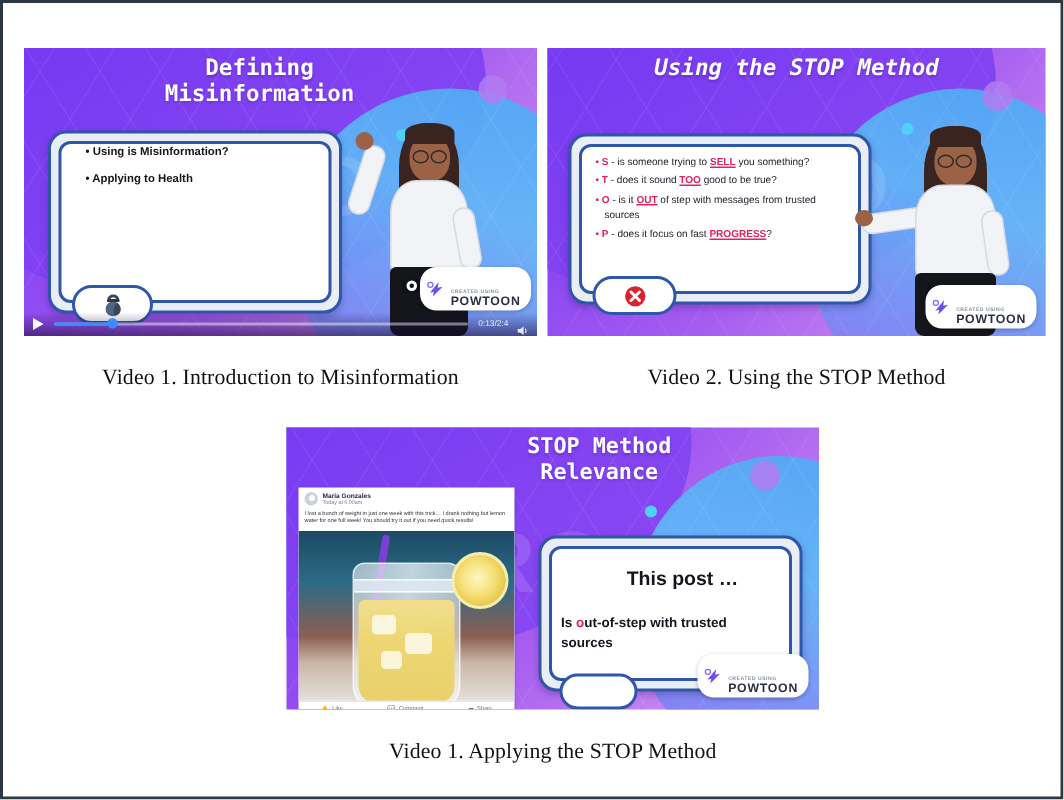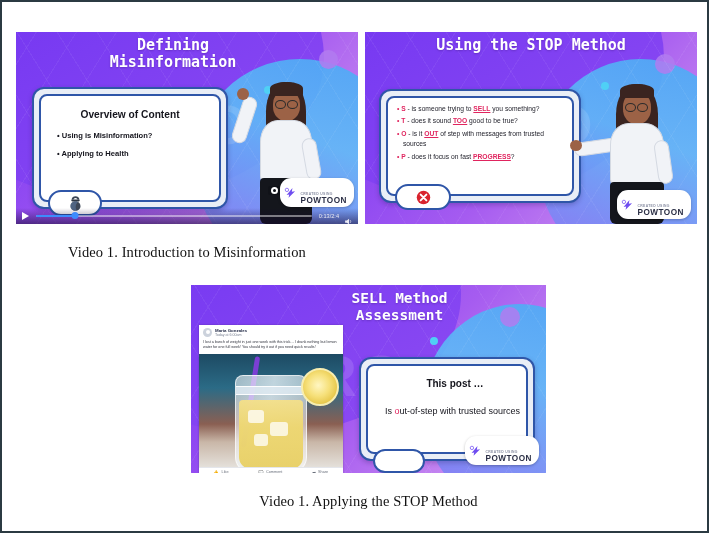--- a/index.html
+++ b/index.html
@@ -213,27 +213,27 @@
   }
   .ov-item{
     font-family:"Liberation Sans", sans-serif;
     font-weight:700;font-size:7.6px;color:#15151d;
     margin:0 0 9px 16px;
   }
 
   
   .v3-title{
     font-family:"Liberation Sans", sans-serif;
-    font-weight:700;font-size:10px;color:#15151d;
+    font-weight:700;font-size:13px;color:#15151d;
     text-align:center;margin:12px 0 0 16px;
   }
   .v3-sub{
     font-family:"Liberation Sans", sans-serif;
-    font-weight:400;font-size:9px;color:#15151d;
-    text-align:right;line-height:1.45;margin:16px 6px 0 6px;
+    font-weight:700;font-size:9px;color:#15151d;
+    text-align:left;line-height:1.45;margin:16px 6px 0 6px;
   }
   .v3-sub .o{color:#e0245e;}
 
   
   .post{
     position:absolute;
     background:#ffffff;
     overflow:hidden;
     box-shadow:0 0 2px rgba(0,0,0,.25);
   }
@@ -298,21 +298,20 @@
       <div class="bgblob-b"></div>
       <div class="dot-lg" style="right:20px;top:18px;width:19px;height:19px;"></div>
       <div class="dot-sm" style="right:86px;top:54px;width:8px;height:8px;"></div>
       <div class="hatch"></div>
       <div class="watermark" style="font-size:56px;">PRO</div>
 
       <div class="slide-title" style="font-size:15px;padding:0 92px 0 64px;">Defining Misinformation</div>
 
       <div class="board-outer" style="left:16px;top:55px;width:192px;height:118px;">
         <div class="board-inner">
-          <div class="ov-title">Overview of Content</div>
           <div class="ov-item">• Using is Misinformation?</div>
           <div class="ov-item">• Applying to Health</div>
         </div>
       </div>
       <div class="board-pill" style="left:32px;top:158px;width:50px;height:22px;">
         <svg width="15" height="16" viewBox="0 0 15 16" aria-hidden="true">
           <path d="M4.4 4.6a3.2 3.2 0 0 1 6.2 0" fill="none" stroke="#3c4656" stroke-width="1.8"></path>
           <rect x="3.3" y="4.4" width="8.4" height="2" rx=".8" fill="#2e3744"></rect>
           <path d="M7.5 6.2c3.2 0 5 2.4 5 5s-2.2 4.6-5 4.6-5-2-5-4.6 1.8-5 5-5z" fill="#3c4656"></path>
           <path d="M7.5 6.2c1.1 0 2 .3 2.7.8-1.6 1.1-2.5 2.9-2.5 4.9 0 1.5.5 2.9 1.4 3.8-.5.1-1 .1-1.6.1-2.8 0-5-2-5-4.6s1.8-5 5-5z" fill="#5f7ea8" opacity=".55"></path>
@@ -367,21 +366,21 @@
 
   <div class="fig" style="left:363px;top:30px;width:332px;">
     <div class="slide" style="height:192px;">
       <div class="bgblob-a"></div>
       <div class="bgblob-b"></div>
       <div class="dot-lg" style="right:22px;top:22px;width:20px;height:20px;"></div>
       <div class="dot-sm" style="right:88px;top:50px;width:8px;height:8px;"></div>
       <div class="hatch"></div>
       <div class="watermark" style="font-size:56px;">PRO</div>
 
-      <div class="slide-title" style="font-size:15px;padding:0 70px 0 70px;">Using the STOP Method</div>
+      <div class="slide-title" style="font-size:15px;padding:0 70px 0 70px;font-style:italic;">Using the STOP Method</div>
 
       <div class="board-outer" style="left:14px;top:57px;width:198px;height:110px;">
         <div class="board-inner">
           <div class="stop-list">
             <ul>
               <li>
                 <span class="bul">•</span>
                 <span class="ltr">S</span><span> - is someone trying to </span><span class="kw">SELL</span><span> you something?</span>
               </li>
               <li>
@@ -428,32 +427,33 @@
         <svg class="pmark" viewBox="0 0 20 20" aria-hidden="true">
           <path d="M4 14 L13 3 L12 9 L17 8 L7 18 L8 13 Z" fill="#6f4df0"></path>
           <circle cx="4.5" cy="6" r="2.6" fill="none" stroke="#8a6cf5" stroke-width="1.4"></circle>
         </svg>
         <span class="ptxt">
           <span class="ptop">CREATED USING</span>
           <span class="pbot">POWTOON</span>
         </span>
       </div>
     </div>
+    <div class="fig-cap">Video 2. Using the STOP Method</div>
   </div>
 
   <div class="fig" style="left:189px;top:283px;width:355px;">
     <div class="slide" style="height:188px;">
       <div class="bgblob-a" style="left:-34%;top:-70%;width:110%;height:150%;"></div>
       <div class="bgblob-b" style="right:-20%;top:10%;width:55%;height:110%;"></div>
       <div class="dot-lg" style="right:26px;top:22px;width:20px;height:20px;"></div>
       <div class="dot-sm" style="right:108px;top:52px;width:8px;height:8px;"></div>
       <div class="hatch"></div>
       <div class="watermark" style="font-size:58px;left:42%;">PRO</div>
 
-      <div class="slide-title" style="font-size:14.5px;padding:0 64px 0 126px;">SELL Method Assessment</div>
+      <div class="slide-title" style="font-size:14.5px;padding:0 64px 0 126px;">STOP Method Relevance</div>
 
       <div class="post" style="left:8px;top:40px;width:144px;height:148px;">
         <div class="post-head">
           <div class="post-av"></div>
           <div>
             <div class="post-name">Maria Gonzales</div>
             <div class="post-time">Today at 6:00am</div>
           </div>
         </div>
         <div class="post-body">I lost a bunch of weight in just one week with this trick… I drank nothing but lemon water for one full week! You should try it out if you need quick results!</div>

